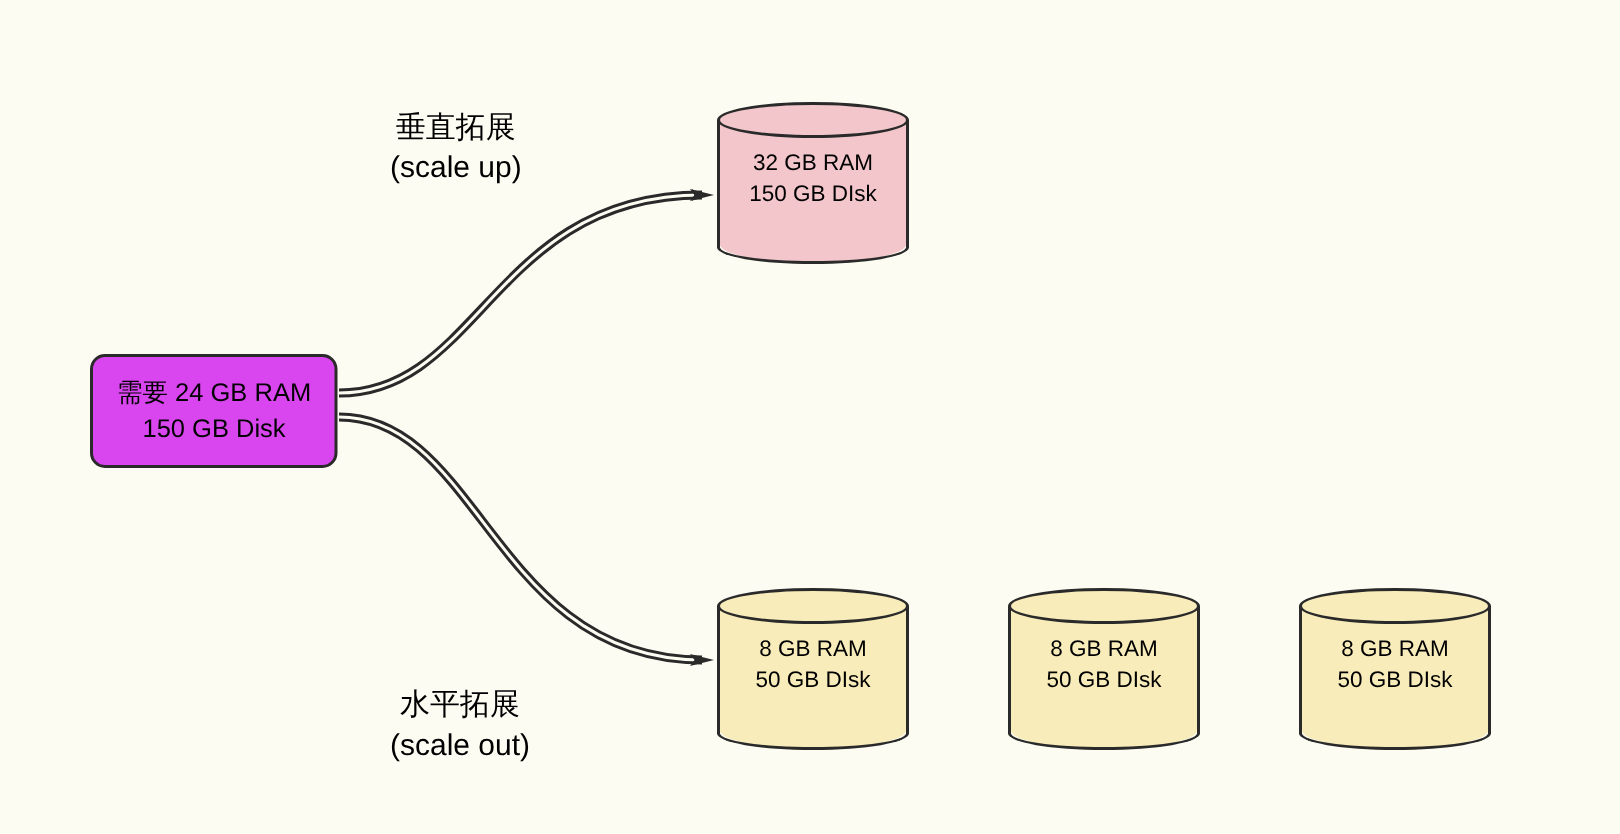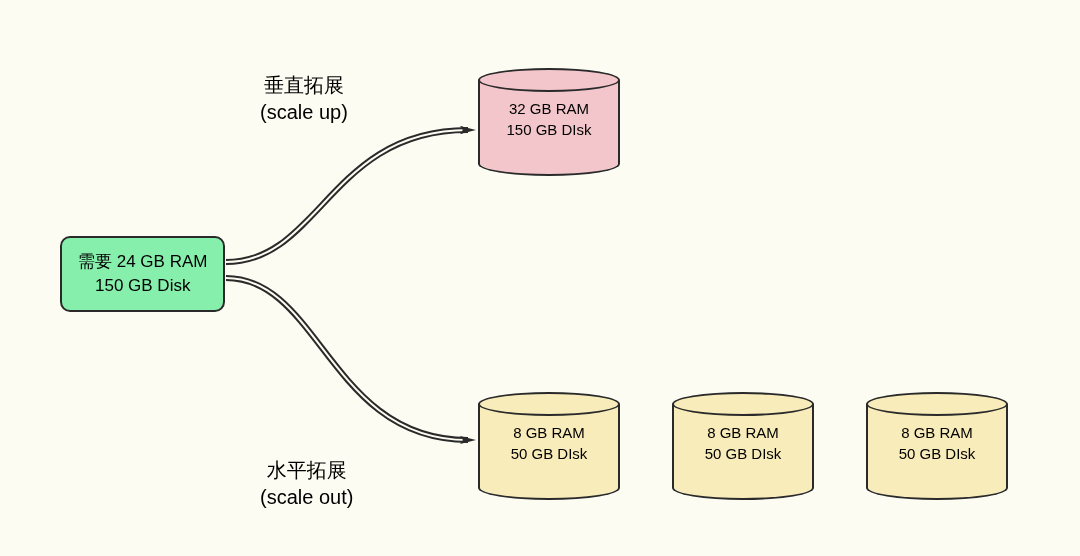--- a/index.html
+++ b/index.html
@@ -6,39 +6,39 @@
     body {
       width: 1080px;
       height: 556px;
       background: #fcfcf2;
       position: relative;
       font-family: "Helvetica Neue", Arial, sans-serif;
       overflow: hidden;
     }
     .source-box {
       position: absolute;
-      background: #86efac;
+      background: #d946ef;
       border: 2px solid #2a2a2a;
       border-radius: 10px;
       padding: 12px 16px;
       text-align: center;
       font-size: 17px;
       line-height: 1.4;
       white-space: nowrap;
     }
     .label {
       position: absolute;
       text-align: center;
       font-size: 20px;
       line-height: 1.35;
       white-space: nowrap;
     }
     .cylinder {
       position: absolute;
-      width: 142px;
+      width: 128px;
       height: 108px;
     }
     .cyl-body {
       position: absolute;
       left: 0; right: 0;
       top: 12px; bottom: 12px;
       border-left: 2px solid #2a2a2a;
       border-right: 2px solid #2a2a2a;
     }
     .cyl-top, .cyl-bottom {

